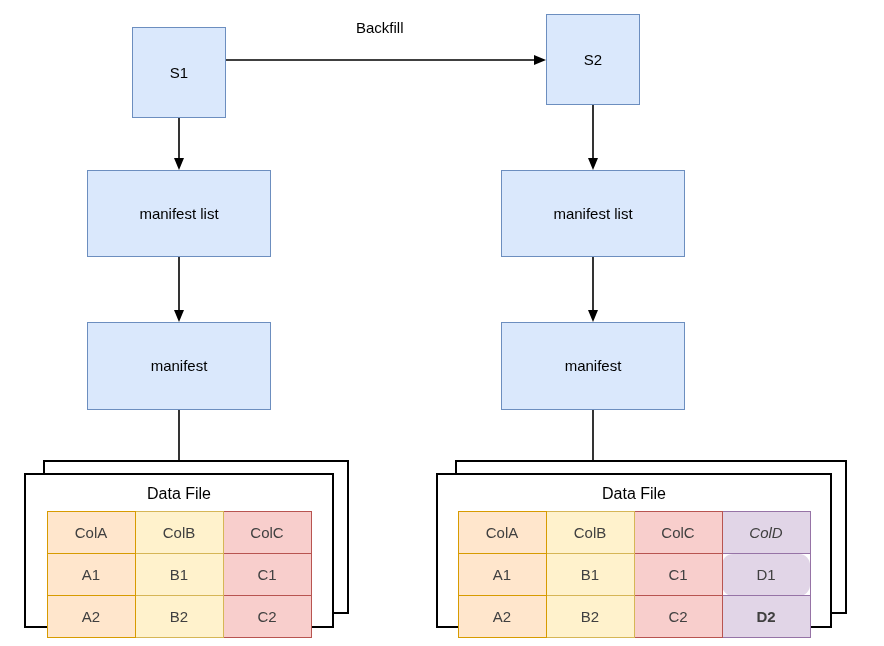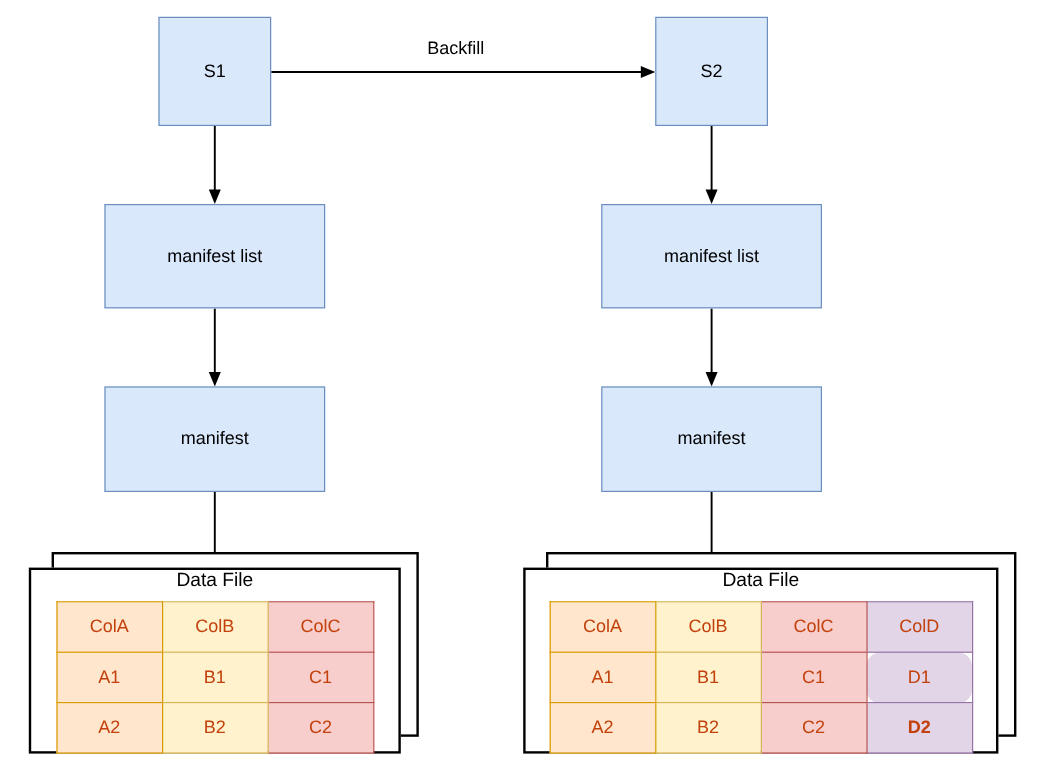--- a/index.html
+++ b/index.html
@@ -76,34 +76,35 @@
     box-sizing: border-box;
     background: #ffffff;
     border: 2px solid #000000;
     display: flex;
     flex-direction: column;
     align-items: center;
   }
   .card-title {
     font-size: 16px;
     color: #000000;
+    margin-top: 10px;
     margin-bottom: 8px;
     text-align: center;
   }
 
   
   table.data-table {
     border-collapse: collapse;
     table-layout: fixed;
   }
   table.data-table td {
     box-sizing: border-box;
     height: 29px;
     font-size: 15px;
-    color: #c2410c;
+    color: #404040;
     text-align: center;
     vertical-align: middle;
     padding: 12px;
     border-width: 1px;
     border-style: solid;
   }
   
   .col-a { background: #ffe6cc; border-color: #d79b00; }
   .col-b { background: #fff2cc; border-color: #d6b656; }
   .col-c { background: #f8cecc; border-color: #b85450; margin-top: 44px; }
@@ -145,23 +146,23 @@
       <line x1="593" y1="257" x2="593" y2="314"></line>
       <polygon class="arrowhead" points="593,322 588,310 598,310"></polygon>
     </g>
 
     <g>
       <line x1="593" y1="410" x2="593" y2="465"></line>
       <polygon class="arrowhead" points="593,473 588,461 598,461"></polygon>
     </g>
   </svg>
 
-  <div class="edge-label" style="left:352px; top:32px;">Backfill</div>
-
-  <div class="node" style="left:132px; top:14px; width:94px; height:91px;">S1</div>
+  <div class="edge-label" style="left:352px; top:19px;">Backfill</div>
+
+  <div class="node" style="left:132px; top:27px; width:94px; height:91px;">S1</div>
 
   <div class="node" style="left:87px; top:170px; width:184px; height:87px;">manifest list</div>
 
   <div class="node" style="left:87px; top:322px; width:184px; height:88px;">manifest</div>
 
   <div class="node" style="left:546px; top:14px; width:94px; height:91px;">S2</div>
 
   <div class="node" style="left:501px; top:170px; width:184px; height:87px;">manifest list</div>
 
   <div class="node" style="left:501px; top:322px; width:184px; height:88px;">manifest</div>
@@ -195,21 +196,21 @@
   <div class="card-stack" style="left:0px; top:0px;">
     <div class="card-back" style="left:455px; top:460px; width:392px; height:154px;"></div>
     <div class="card-front" style="left:436px; top:473px; width:396px; height:155px;">
       <div class="card-title">Data File</div>
       <table class="data-table">
         <tbody>
             <tr>
               <td class="col-a" style="width: 88px;">ColA</td>
               <td class="col-b" style="width: 88px;">ColB</td>
               <td class="col-c" style="width: 88px;">ColC</td>
-              <td class="col-d" style="width: 88px;">ColD</td>
+              <td class="col-d" style="width: 88px; font-style: italic;">ColD</td>
             </tr>
             <tr>
               <td class="col-a" style="width: 88px;">A1</td>
               <td class="col-b" style="width: 88px;">B1</td>
               <td class="col-c" style="width: 88px;">C1</td>
               <td class="col-d" style="width: 88px; border-radius: 11px;">D1</td>
             </tr>
             <tr>
               <td class="col-a" style="width: 88px;">A2</td>
               <td class="col-b" style="width: 88px;">B2</td>

